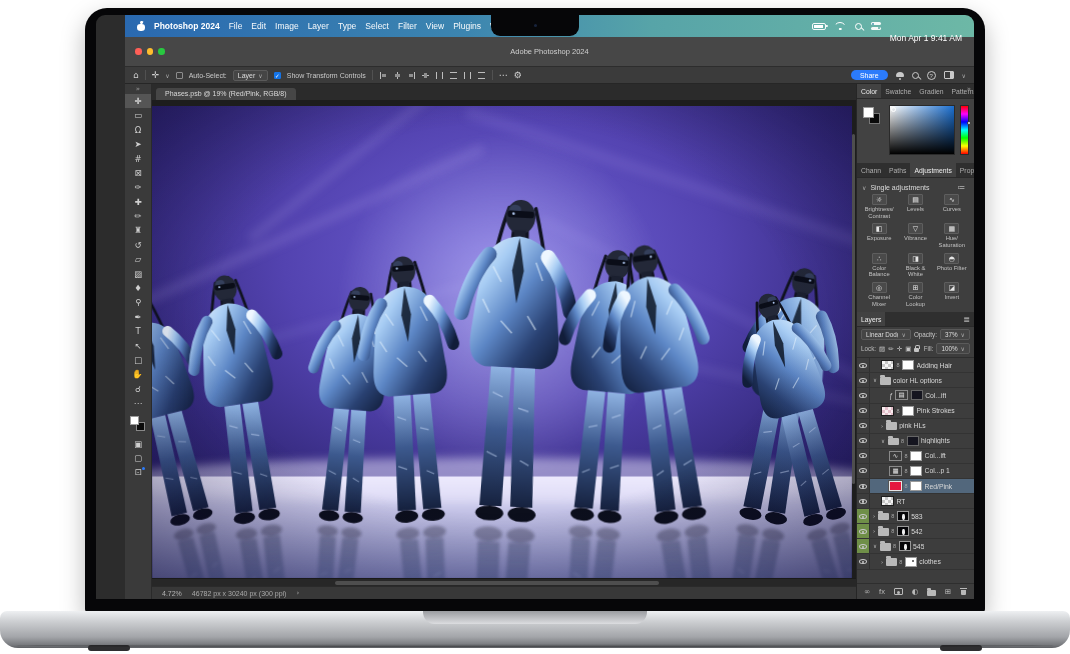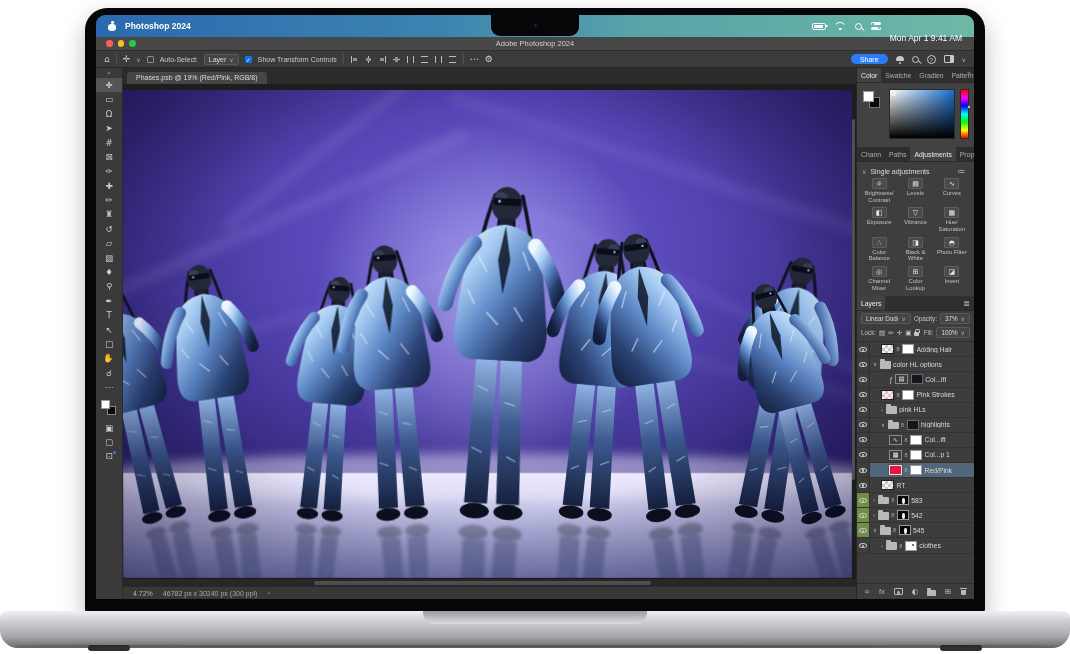--- a/index.html
+++ b/index.html
@@ -3,21 +3,21 @@
 <meta charset="utf-8">
 <style>
   html,body{margin:0;padding:0;background:#fff;}
   *{box-sizing:border-box;}
   body{font-family:"Liberation Sans","DejaVu Sans",sans-serif;-webkit-font-smoothing:antialiased;}
   .g{font-family:"DejaVu Sans",sans-serif;}
   .stage{position:relative;width:1070px;height:654px;background:#fff;overflow:hidden;}
 
   
   .screen-shell{position:absolute;left:85px;top:8px;width:900px;height:604px;background:#060608;border-radius:22px 22px 3px 3px;box-shadow:0 10px 24px rgba(0,0,0,.28);}
-  .display{position:absolute;left:11px;top:7px;right:11px;bottom:13px;border-radius:9px 9px 0 0;overflow:hidden;background:#2c2c2c;display:flex;flex-direction:column;}
+  .display{position:absolute;left:11px;top:7px;right:11px;bottom:13px;border-radius:9px 9px 0 0;overflow:hidden;background:#2c2c2c;display:flex;flex-direction:column;padding-left:29px;}
   .notch{position:absolute;left:50%;top:0;transform:translateX(-50%);width:88px;height:21px;background:#060608;border-radius:0 0 9px 9px;z-index:40;display:flex;align-items:center;justify-content:center;}
   .cam{width:3px;height:3px;border-radius:50%;background:#17233c;}
   .base{position:absolute;left:0;top:611px;width:1070px;height:37px;background:linear-gradient(#eef0f2,#cdcfd2 28%,#a3a5a9 70%,#77797d 92%,#5c5e62);border-radius:7px 7px 18px 18px;}
   .base::before{content:'';position:absolute;left:50%;top:0;transform:translateX(-50%);width:224px;height:13px;background:linear-gradient(#9a9ca0,#dcdde0);border-radius:0 0 12px 12px;}
   .base::after{content:'';position:absolute;left:16px;right:16px;bottom:1px;height:3px;background:linear-gradient(rgba(0,0,0,0),rgba(0,0,0,.35));border-radius:50%;}
   .foot{position:absolute;bottom:-3px;width:42px;height:6px;background:#2e2e30;border-radius:3px;}
   .foot.l{left:88px;} .foot.r{right:88px;}
 
   
   .menubar{height:22px;flex:none;display:flex;align-items:center;gap:9px;padding:0 12px;background:linear-gradient(90deg,#2a69b0 0%,#3c85b0 40%,#57a4a8 62%,#6db8a6 100%);color:#fff;font-size:8.5px;position:relative;z-index:30;}
@@ -35,21 +35,21 @@
   .wifi::after{content:'';position:absolute;left:50%;bottom:0;transform:translateX(-50%);width:2.4px;height:2.4px;background:#fff;border-radius:50%;}
   .mag{width:7px;height:7px;border:1.3px solid #fff;border-radius:50%;position:relative;}
   .mag::after{content:'';position:absolute;right:-2.4px;bottom:-2px;width:1.4px;height:3.6px;background:#fff;transform:rotate(-45deg);}
   .cc{width:10px;height:8px;display:flex;flex-direction:column;justify-content:space-between;}
   .cc i{display:block;height:3.4px;border-radius:2px;background:rgba(255,255,255,.92);position:relative;}
   .cc i:first-child::after{content:'';position:absolute;left:1px;top:.8px;width:1.8px;height:1.8px;border-radius:50%;background:#4e98ae;}
   .cc i:last-child::after{content:'';position:absolute;right:1px;top:.8px;width:1.8px;height:1.8px;border-radius:50%;background:#63b0a7;}
   .mb-time{white-space:nowrap;margin-top:24px;}
 
   
-  .ps-title{height:14px;flex:none;background:#474747;border-bottom:1px solid #2d2d2d;display:flex;align-items:center;justify-content:center;position:relative;font-size:7.5px;color:#cfcfcf;}
+  .ps-title{height:30px;flex:none;background:#474747;border-bottom:1px solid #2d2d2d;display:flex;align-items:center;justify-content:center;position:relative;font-size:7.5px;color:#cfcfcf;}
   .lights{position:absolute;left:10px;top:0;height:100%;display:flex;align-items:center;gap:5px;}
   .light{width:6.5px;height:6.5px;border-radius:50%;}
   .light.red{background:#ff5f57;} .light.yellow{background:#febc2e;} .light.green{background:#28c840;}
 
   .opts{height:17px;flex:none;background:#3b3b3b;border-bottom:1px solid #262626;display:flex;align-items:center;gap:6px;padding:0 8px;font-size:7px;color:#c9c9c9;}
   .opt-ico{font-size:9px;color:#cfcfcf;line-height:1;}
   .vsep{width:1px;height:10px;background:#515151;flex:none;}
   .chev{font-size:6px;color:#a8a8a8;}
   .checkbox{width:7px;height:7px;border:1px solid #8d8d8d;border-radius:1px;flex:none;position:relative;background:#3b3b3b;}
   .checkbox.on{background:#1473e6;border-color:#1473e6;color:#fff;font-size:5.5px;line-height:7px;text-align:center;}
@@ -166,20 +166,34 @@
 </head>
 <body>
 
 <div class="stage">
   <div class="screen-shell">
     <div class="display">
 
       <div class="menubar">
         <span class="apple-logo"></span>
         <span class="mb-app">Photoshop 2024</span>
+        <span style="display:flex;gap:9px;">
+
+        <span class="mb-item">File</span>
+            <span class="mb-item">Edit</span>
+            <span class="mb-item">Image</span>
+            <span class="mb-item">Layer</span>
+            <span class="mb-item">Type</span>
+            <span class="mb-item">Select</span>
+            <span class="mb-item">Filter</span>
+            <span class="mb-item">View</span>
+            <span class="mb-item">Plugins</span>
+            <span class="mb-item">Window</span>
+            <span class="mb-item">Help</span>
+          </span>
         <span class="mb-right">
           <span class="batt"></span>
           <span class="wifi"></span>
           <span class="mag"></span>
           <span class="cc">
               <i></i>
               <i></i>
             </span>
           <span class="mb-time">Mon Apr 1 9:41 AM</span>
         </span>

